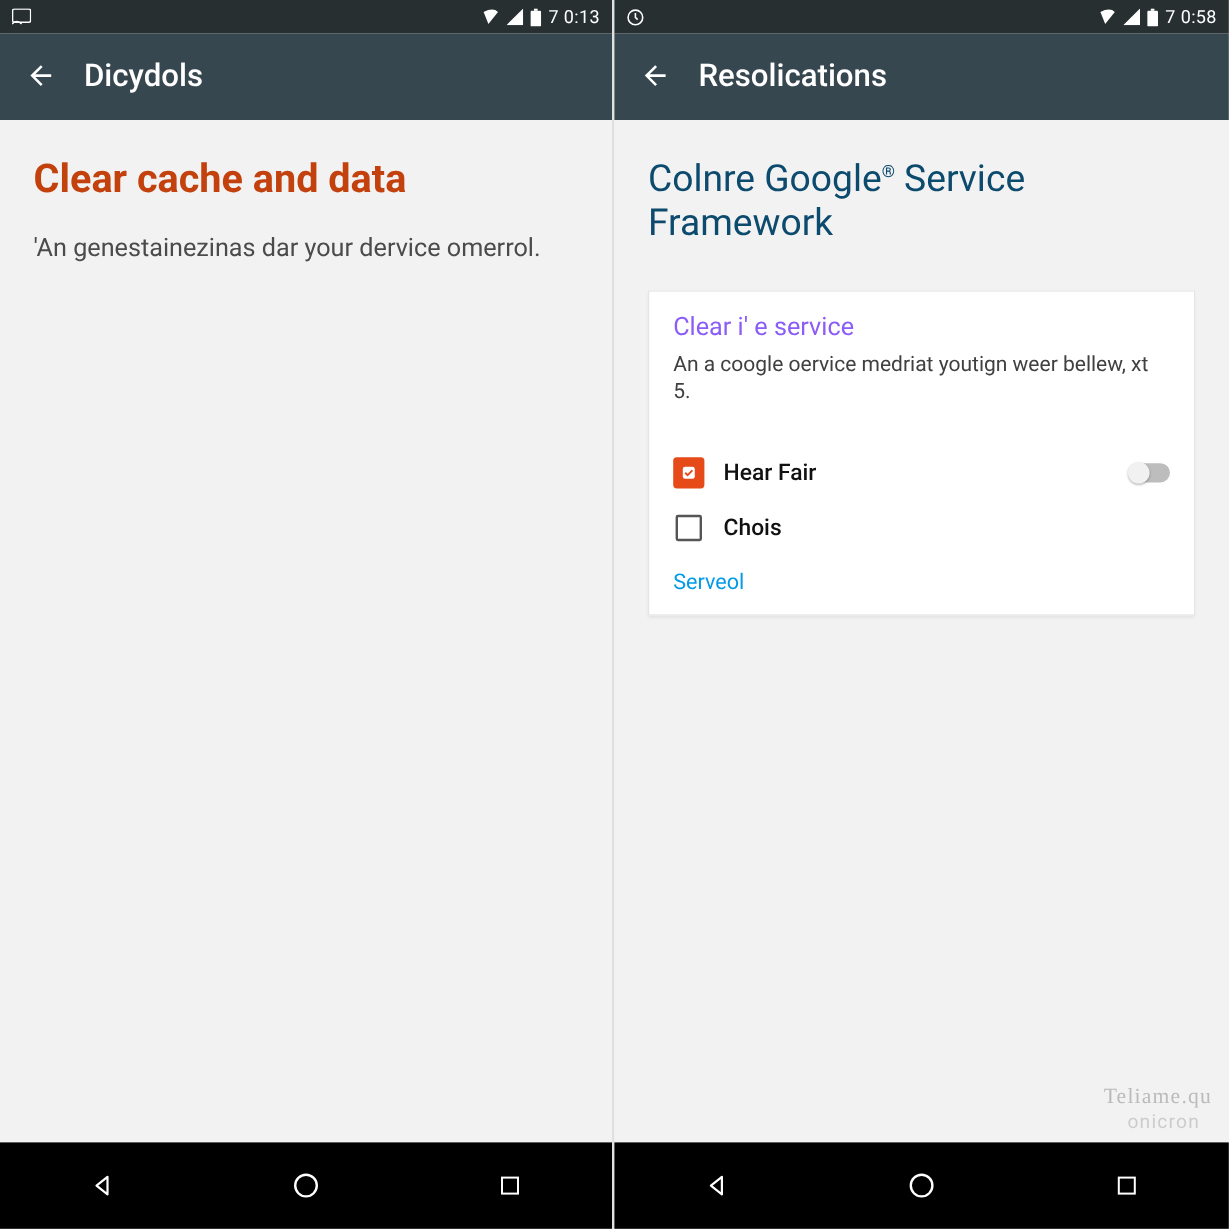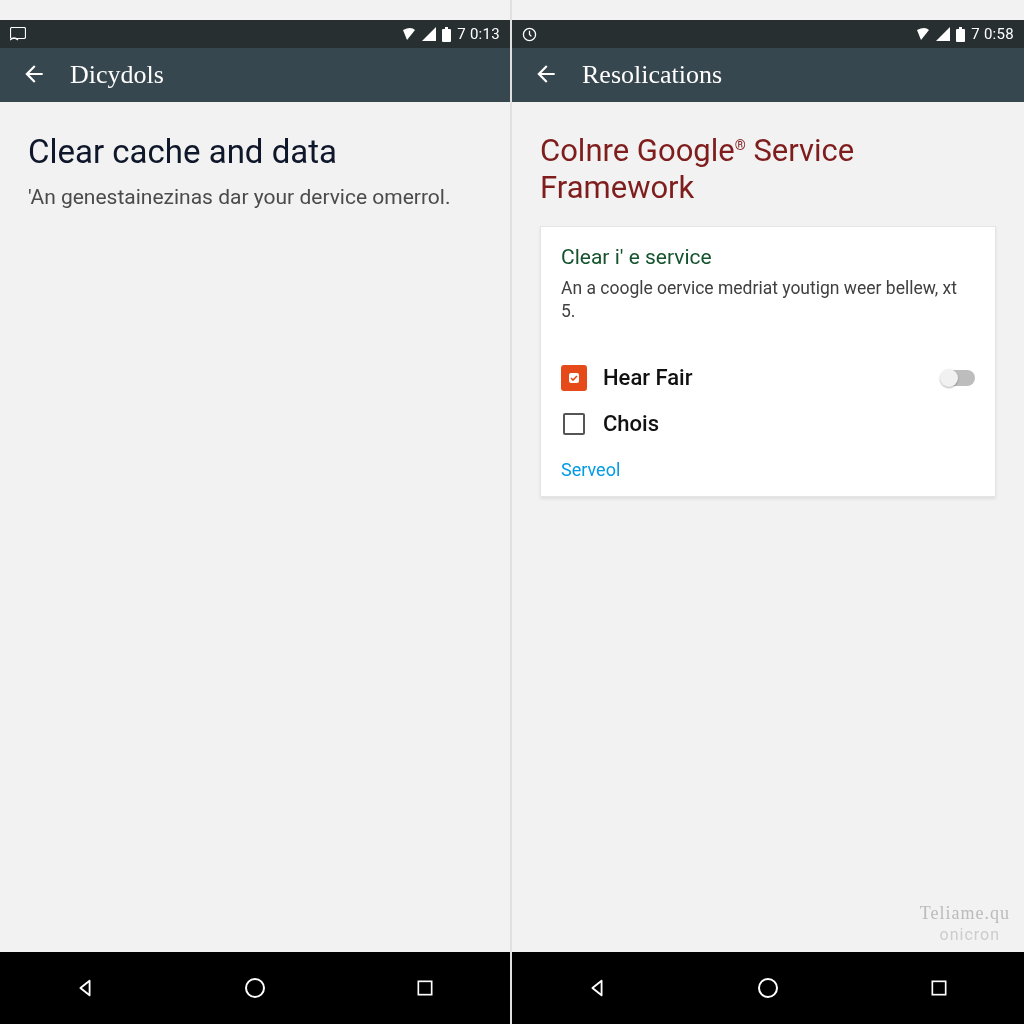--- a/index.html
+++ b/index.html
@@ -23,93 +23,91 @@
   
   .statusbar {
     height: 28px;
     background: #272f31;
     color: #fff;
     display: flex;
     align-items: center;
     padding: 0 10px;
     font-size: 15px;
     letter-spacing: .3px;
-    margin-top: 20px;
   }
   .statusbar .sb-left { display:flex; align-items:center; gap:6px; }
   .statusbar .sb-right { margin-left:auto; display:flex; align-items:center; gap:6px; }
   .sb-icon svg { display:block; }
   .sb-time { font-weight:400; }
   
   .appbar {
-    height: 54px;
+    height: 72px;
     background: #37474f;
     color: #fff;
     display: flex;
     align-items: center;
     padding: 0 14px;
-    font-family: Liberation Serif, serif;
   }
   .backbtn {
     width: 40px; height: 40px;
     display:flex; align-items:center; justify-content:center;
     border:none; background:transparent; color:#fff; cursor:pointer;
   }
   .appbar-title {
     font-size: 26px;
     font-weight: 500;
     margin-left: 16px;
   }
   
   .content { padding: 30px 28px; flex:1; }
   .headline {
     font-size: 33px;
-    font-weight: 400;
-    color: #0f172a;
-    margin-bottom: 12px;
+    font-weight: 700;
+    color: #c2410c;
+    margin-bottom: 24px;
   }
   .subtext {
     font-size: 21px;
     color: #4b4b4b;
     line-height: 1.35;
   }
   
   .headline2 {
     font-size: 31px;
     font-weight: 400;
-    color: #7f1d1d;
+    color: #0c4a6e;
     line-height: 1.2;
-    margin-bottom: 20px;
+    margin-bottom: 38px;
   }
   .trademark { font-size: 14px; vertical-align: super; }
   .card {
     background: #fff;
     border: 1px solid #e5e5e5;
     box-shadow: 0 2px 3px rgba(0,0,0,0.08);
     padding: 18px 20px 16px 20px;
   }
   .card-title {
-    color: #14532d;
+    color: #8b5cf6;
     font-size: 21px;
     font-weight: 400;
     margin-bottom: 8px;
   }
   .card-desc {
     color: #404040;
     font-size: 17.5px;
     line-height: 1.3;
     margin-bottom: 32px;
   }
   .opt {
     display:flex;
     align-items:center;
     gap: 16px;
     padding: 10px 0;
   }
-  .opt-label { font-size: 22px; color:#111; font-weight:500; }
+  .opt-label { font-size: 19px; color:#111; font-weight:500; }
   .opt .lead { width:26px; height:26px; display:flex; align-items:center; justify-content:center; flex-shrink:0; }
   .lead-redbox { background:#e64a19; border-radius:3px; width:26px; height:26px; display:flex; align-items:center; justify-content:center; }
   .lead-checkbox { width:22px; height:22px; border:2px solid #555; border-radius:2px; background:#fff; }
   .lead-circle { width:24px; height:24px; border:2px solid #333; border-radius:50%; display:flex; align-items:center; justify-content:center; }
   .lead-circle::after { content:"✓"; font-size:14px; color:#333; }
   .switch {
     margin-left:auto;
     width:34px; height:16px; background:#bdbdbd; border-radius:10px; position:relative;
   }
   .switch::after{

